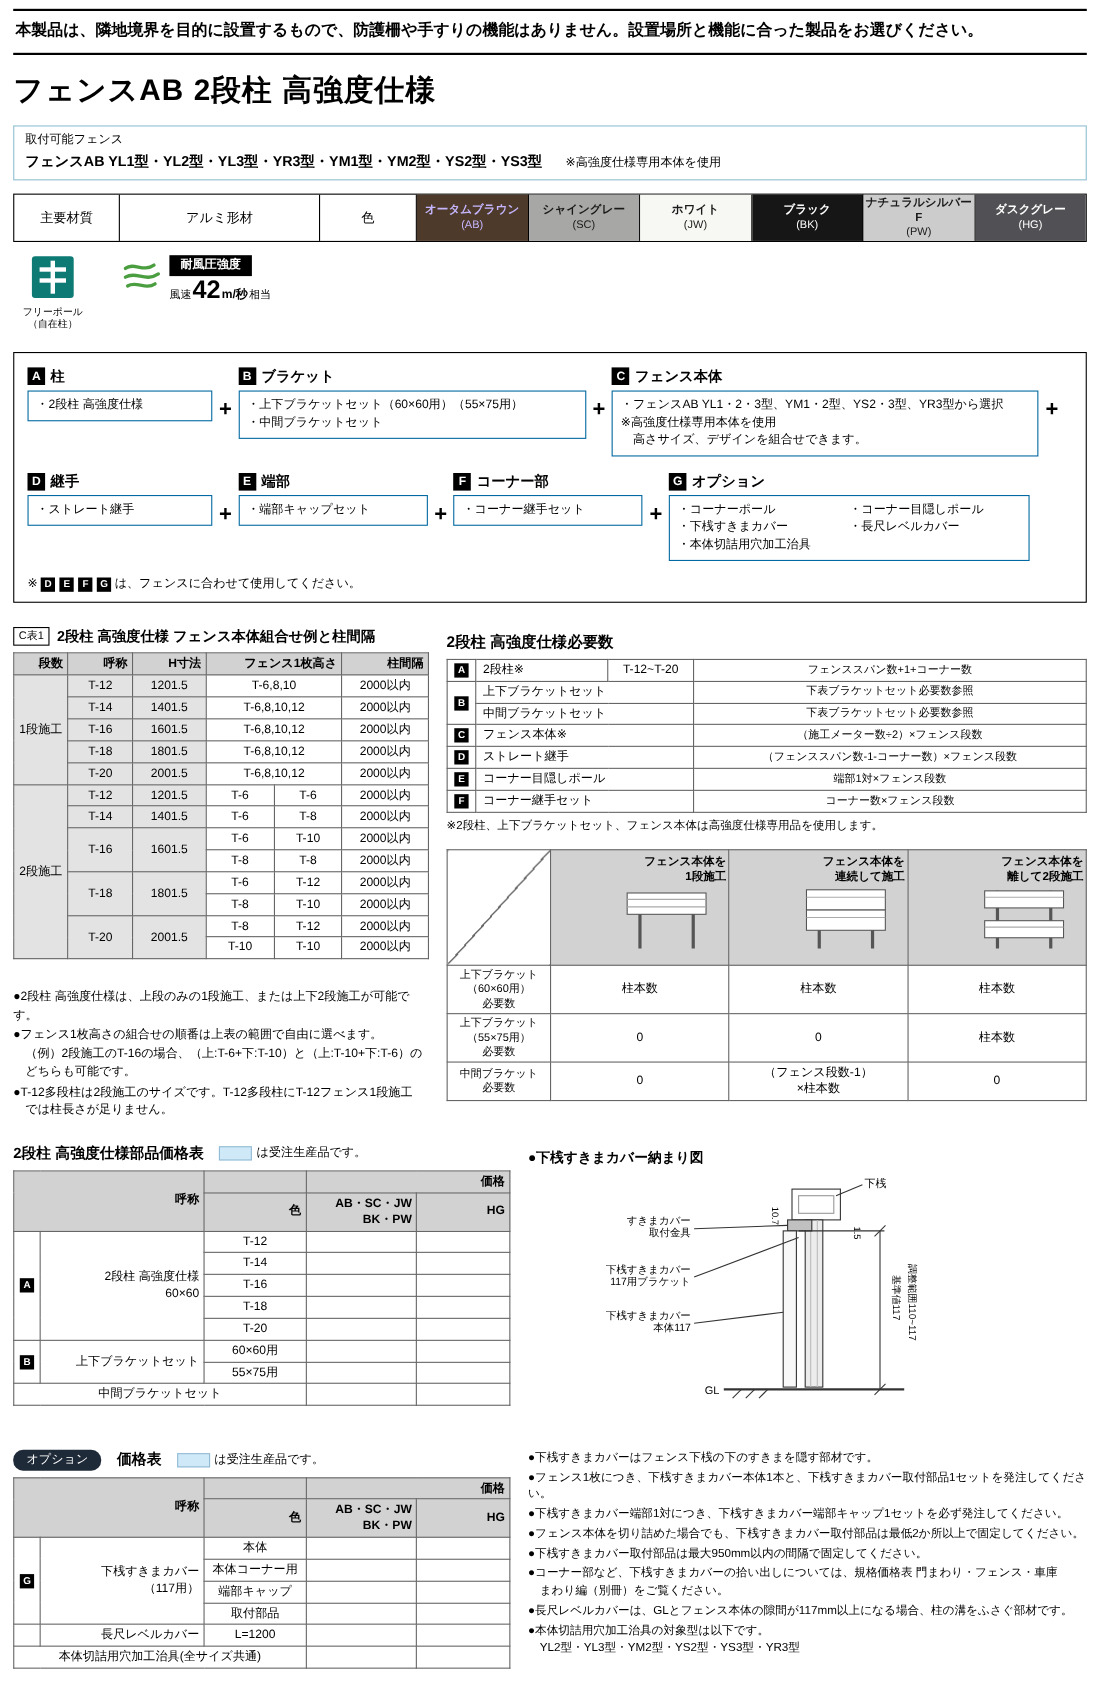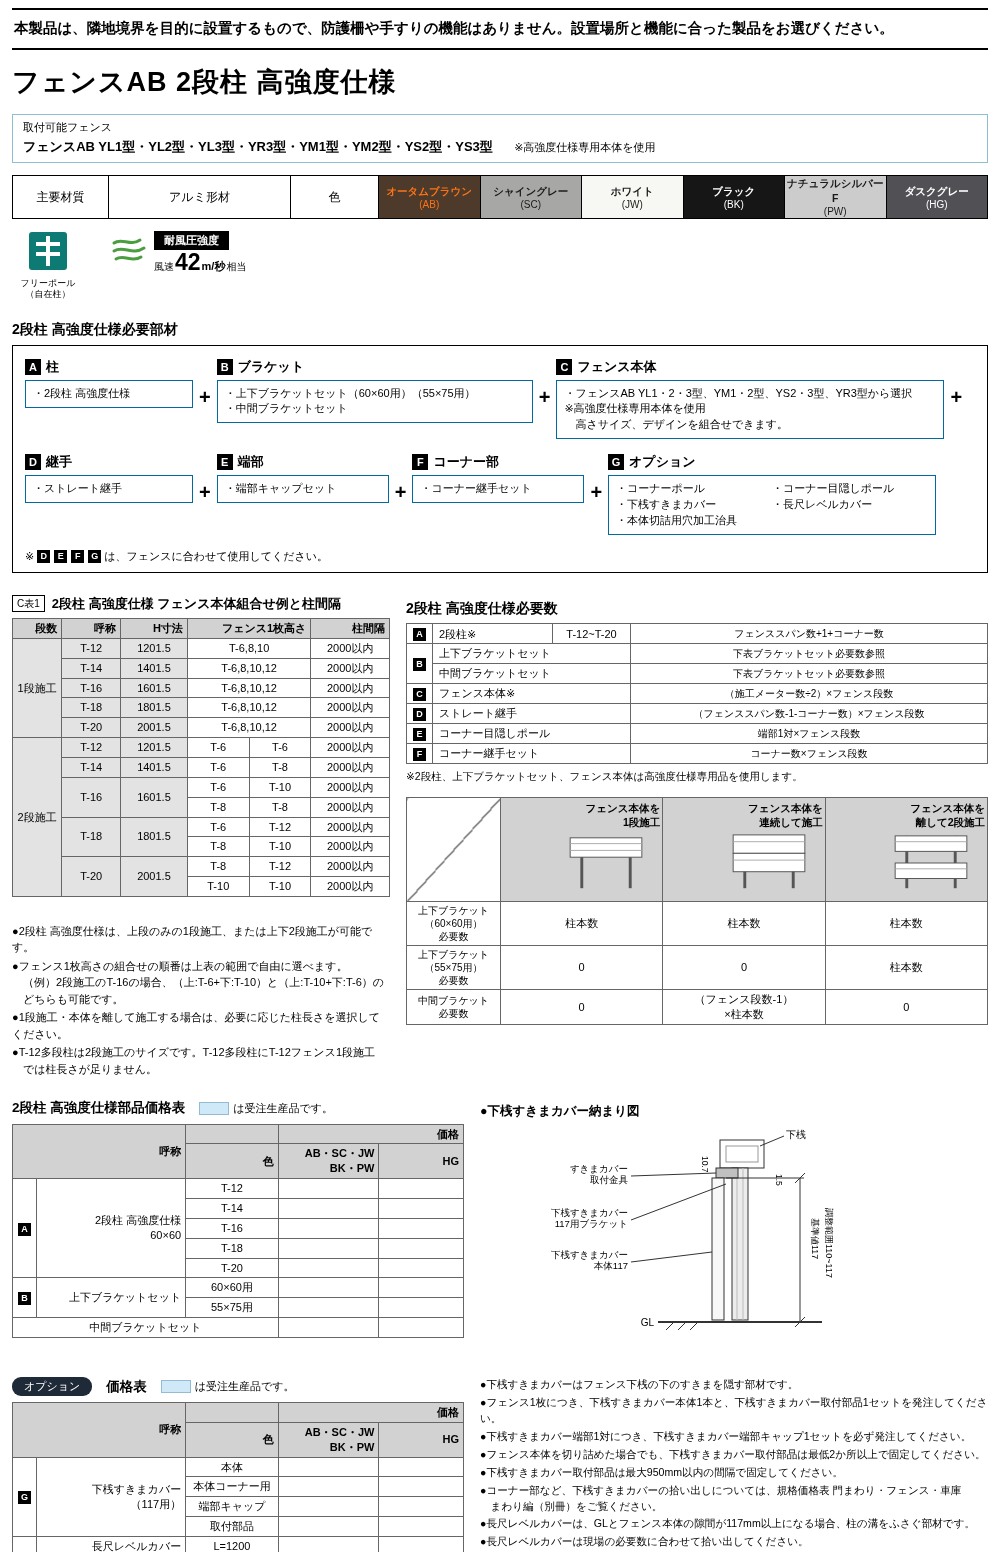--- a/index.html
+++ b/index.html
@@ -147,21 +147,21 @@
       <span class="compat-models">フェンスAB YL1型・YL2型・YL3型・YR3型・YM1型・YM2型・YS2型・YS3型</span>
       <span class="compat-note">※高強度仕様専用本体を使用</span>
     </div>
   </div>
 
   <div class="specbar">
     <div class="cell sb-mat-label">主要材質</div>
     <div class="cell sb-mat-value">アルミ形材</div>
     <div class="cell sb-color-label">色</div>
 
-    <div class="swatch" style="background:#4d3a2a;color:#f97316">
+    <div class="swatch" style="background:#4d3a2a;color:#c4b5fd">
       <div class="sw-name">オータムブラウン</div>
       <div class="sw-code">(AB)</div>
     </div>
     <div class="swatch" style="background:#a7a7a5;color:#1a1a1a">
       <div class="sw-name">シャイングレー</div>
       <div class="sw-code">(SC)</div>
     </div>
     <div class="swatch" style="background:#f7f7f3;color:#1a1a1a">
       <div class="sw-name">ホワイト</div>
       <div class="sw-code">(JW)</div>
@@ -202,21 +202,20 @@
         <div class="wind-line">
           <span class="wind-prefix">風速</span>
           <span class="wind-value">42</span>
           <span class="wind-unit">m/秒</span>
           <span class="wind-suffix">相当</span>
         </div>
       </div>
     </div>
   </div>
 
-  <h2 class="sec-head">2段柱 高強度仕様必要部材</h2>
   <div class="parts-box">
     <div class="parts-row">
       <div class="pw-a">
         <div class="part-head">
           <span class="keysq">A</span>
           <span class="part-title">柱</span>
         </div>
         <div class="part-body">
             <div class="pline">・2段柱 高強度仕様</div>
           </div>
@@ -409,21 +408,20 @@
               <td>2000以内</td>
             </tr>
       </tbody>
         </table>
 
       <div class="notes">
         <div class="note-line pre">●2段柱 高強度仕様は、上段のみの1段施工、または上下2段施工が可能です。</div>
         <div class="note-line pre">●フェンス1枚高さの組合せの順番は上表の範囲で自由に選べます。
 　（例）2段施工のT-16の場合、（上:T-6+下:T-10）と（上:T-10+下:T-6）の
 　どちらも可能です。</div>
-        <div class="note-line pre">●1段施工・本体を離して施工する場合は、必要に応じた柱長さを選択してください。</div>
         <div class="note-line pre">●T-12多段柱は2段施工のサイズです。T-12多段柱にT-12フェンス1段施工
 　では柱長さが足りません。</div>
       </div>
     </div>
 
     <div class="col-r">
       <h2 class="sec-head">2段柱 高強度仕様必要数</h2>
       <table class="req-table">
         <colgroup>
             <col style="width:26px">
@@ -742,19 +740,18 @@
 
     <div class="col-r bottom-notes">
       <div class="note-line pre">●下桟すきまカバーはフェンス下桟の下のすきまを隠す部材です。</div>
       <div class="note-line pre">●フェンス1枚につき、下桟すきまカバー本体1本と、下桟すきまカバー取付部品1セットを発注してください。</div>
       <div class="note-line pre">●下桟すきまカバー端部1対につき、下桟すきまカバー端部キャップ1セットを必ず発注してください。</div>
       <div class="note-line pre">●フェンス本体を切り詰めた場合でも、下桟すきまカバー取付部品は最低2か所以上で固定してください。</div>
       <div class="note-line pre">●下桟すきまカバー取付部品は最大950mm以内の間隔で固定してください。</div>
       <div class="note-line pre">●コーナー部など、下桟すきまカバーの拾い出しについては、規格価格表 門まわり・フェンス・車庫
 　まわり編（別冊）をご覧ください。</div>
       <div class="note-line pre">●長尺レベルカバーは、GLとフェンス本体の隙間が117mm以上になる場合、柱の溝をふさぐ部材です。</div>
-      <div class="note-line pre">●長尺レベルカバーは現場の必要数に合わせて拾い出してください。</div>
       <div class="note-line pre">●本体切詰用穴加工治具の対象型は以下です。
 　YL2型・YL3型・YM2型・YS2型・YS3型・YR3型</div>
     </div>
   </div>
 
 </div>
 
 </body></html>

